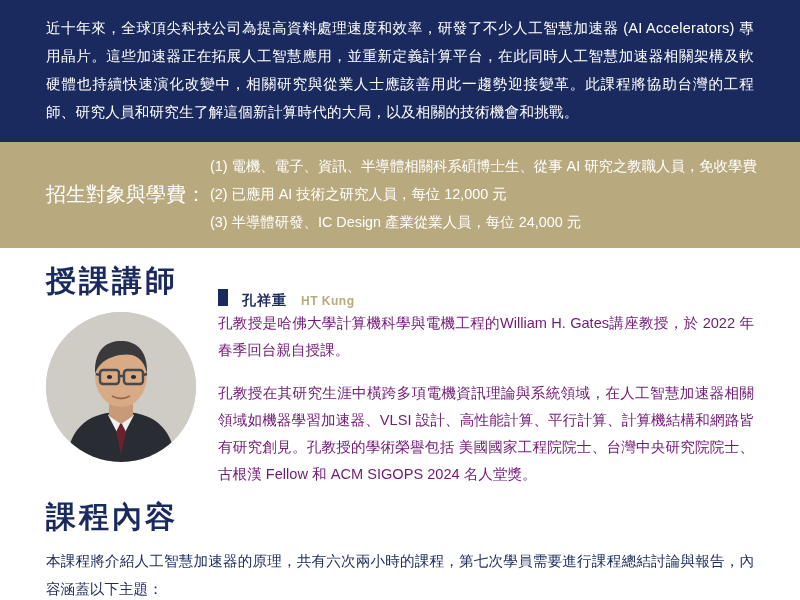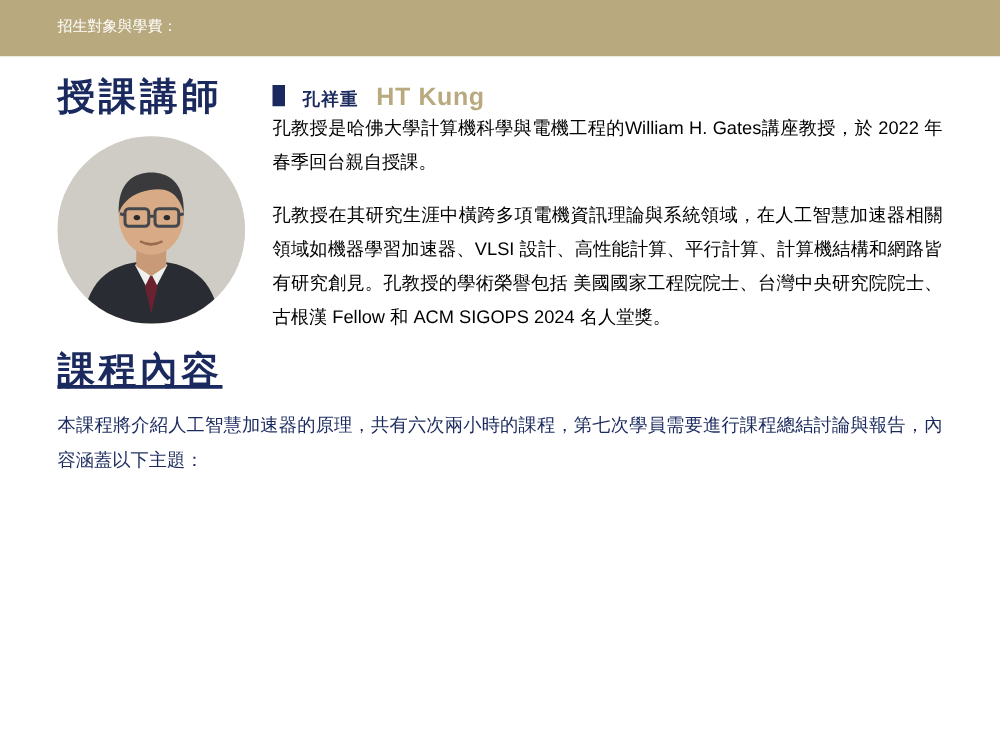--- a/index.html
+++ b/index.html
@@ -41,21 +41,21 @@
     color: #ffffff;
     padding: 10px 46px 12px 46px;
     display: flex;
     align-items: center;
     font-size: 14.4px;
     line-height: 1.95;
   }
   .admission-label {
     white-space: nowrap;
     padding-right: 4px;
-    font-size: 12px;
+    font-size: 20px;
   }
   .admission-list {
     flex: 1;
   }
   .admission-list div {
     white-space: nowrap;
   }
 
   
   .body-wrap {
@@ -106,57 +106,65 @@
     position: relative;
     top: 1px;
   }
   .name-cn {
     font-size: 14px;
     font-weight: bold;
     color: #1b2a5e;
     letter-spacing: 1px;
   }
   .name-en {
-    font-size: 20px;
+    font-size: 12px;
     font-weight: bold;
     color: #b9a97e;
     letter-spacing: 0.5px;
+    margin-top: 24px;
   }
   .bio p {
     margin: 0 0 16px 0;
     font-size: 14.6px;
     line-height: 1.85;
-    color: #000000;
+    color: #701a75;
     text-align: justify;
   }
   .bio p:last-child {
     margin-bottom: 0;
   }
 
   
   .course-title {
     margin-top: 14px;
-    text-decoration: underline;
   }
   .course-intro {
     margin-top: 16px;
     font-size: 14.6px;
     line-height: 1.9;
     color: #1b2a5e;
     text-align: justify;
   }
 </style>
 </head>
 <body>
 
 <div class="page">
 
+  <section class="intro">
+    <p>近十年來，全球頂尖科技公司為提高資料處理速度和效率，研發了不少人工智慧加速器 (AI Accelerators) 專用晶片。這些加速器正在拓展人工智慧應用，並重新定義計算平台，在此同時人工智慧加速器相關架構及軟硬體也持續快速演化改變中，相關研究與從業人士應該善用此一趨勢迎接變革。此課程將協助台灣的工程師、研究人員和研究生了解這個新計算時代的大局，以及相關的技術機會和挑戰。</p>
+  </section>
 
   <section class="admission">
     <div class="admission-label">招生對象與學費：</div>
+    <div class="admission-list">
+      <div>(1) 電機、電子、資訊、半導體相關科系碩博士生、從事 AI 研究之教職人員，免收學費</div>
+      <div>(2) 已應用 AI 技術之研究人員，每位 12,000 元</div>
+      <div>(3) 半導體研發、IC Design 產業從業人員，每位 24,000 元</div>
+    </div>
   </section>
 
   <div class="body-wrap">
 
     <div class="lecturer-block">
       <div class="lecturer-left">
         <div class="section-title">授課講師</div>
         <div class="portrait">
           <svg width="150" height="150" viewBox="0 0 150 150">
             <rect x="0" y="0" width="150" height="150" fill="#cfccc5"></rect>

